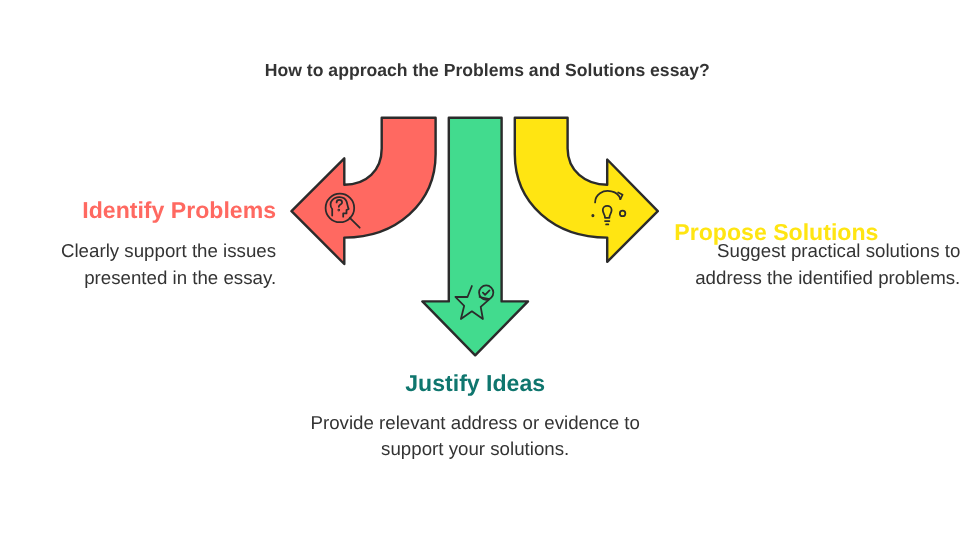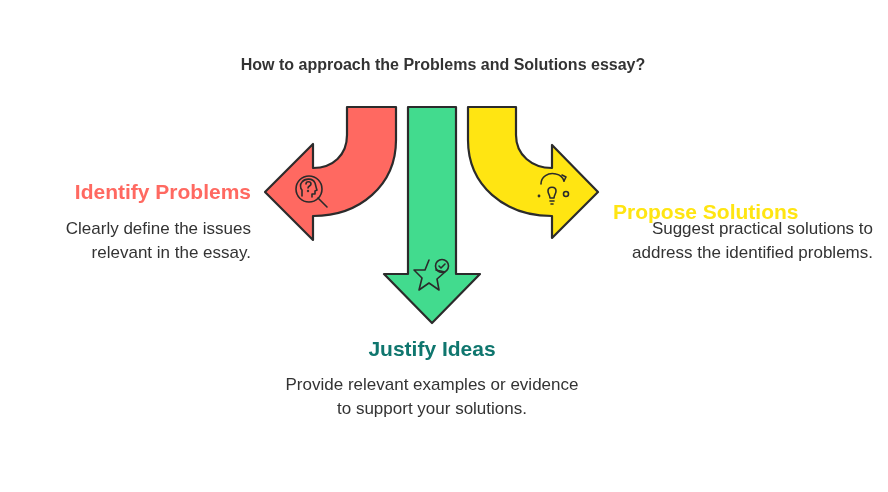--- a/index.html
+++ b/index.html
@@ -49,19 +49,19 @@
     <path d="M562 175 L566 177 L564 181"></path>
     <circle cx="539" cy="196" r="0.6"></circle>
     <circle cx="566" cy="194" r="2.5"></circle>
     <path d="M548 191 C548 186 556 186 556 191 C556 194 554 195 554 198 L550 198 C550 195 548 194 548 191 Z"></path>
     <path d="M550 201 L554 201"></path>
     <path d="M551 204 L553 204"></path>
   </g>
 </svg>
 
 <div class="heading" id="h-identify" style="color: rgb(255, 105, 97);">Identify Problems</div>
-<div class="desc" id="d-identify">Clearly define the issues relevant in the essay.</div>
+<div class="desc" id="d-identify">Clearly support the issues presented in the essay.</div>
 
 <div class="heading" id="h-justify" style="color: #0f766e;">Justify Ideas</div>
-<div class="desc" id="d-justify">Provide relevant examples or evidence to support your solutions.</div>
+<div class="desc" id="d-justify">Provide relevant address or evidence to support your solutions.</div>
 
 <div class="heading" id="h-propose" style="color: rgb(255, 229, 18); margin-top: 20px;">Propose Solutions</div>
 <div class="desc" id="d-propose">Suggest practical solutions to address the identified problems.</div>
 
 </body></html>

